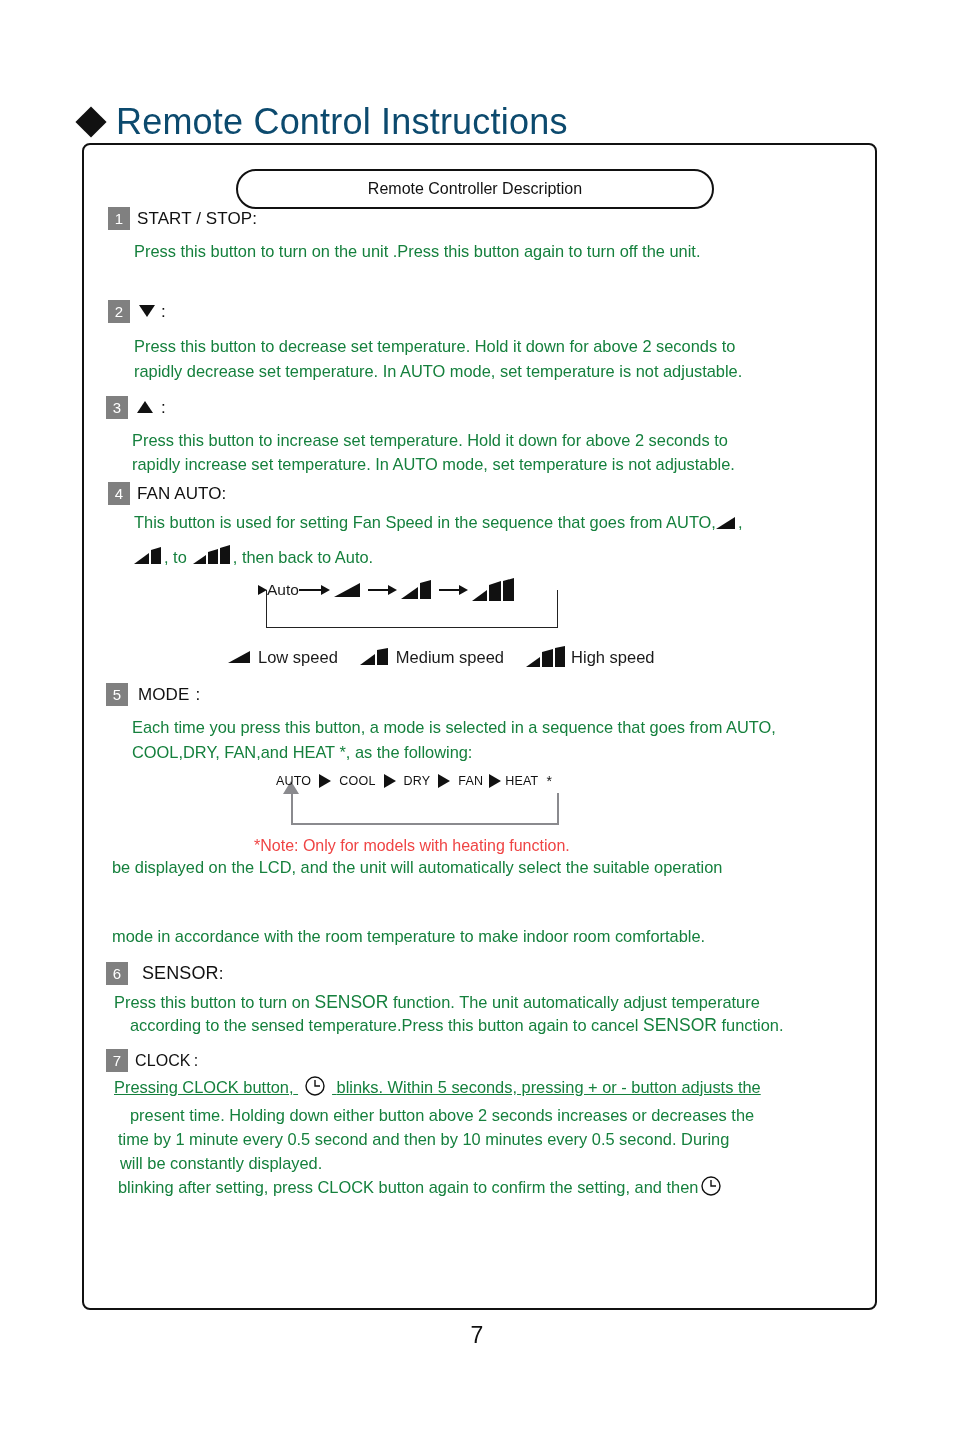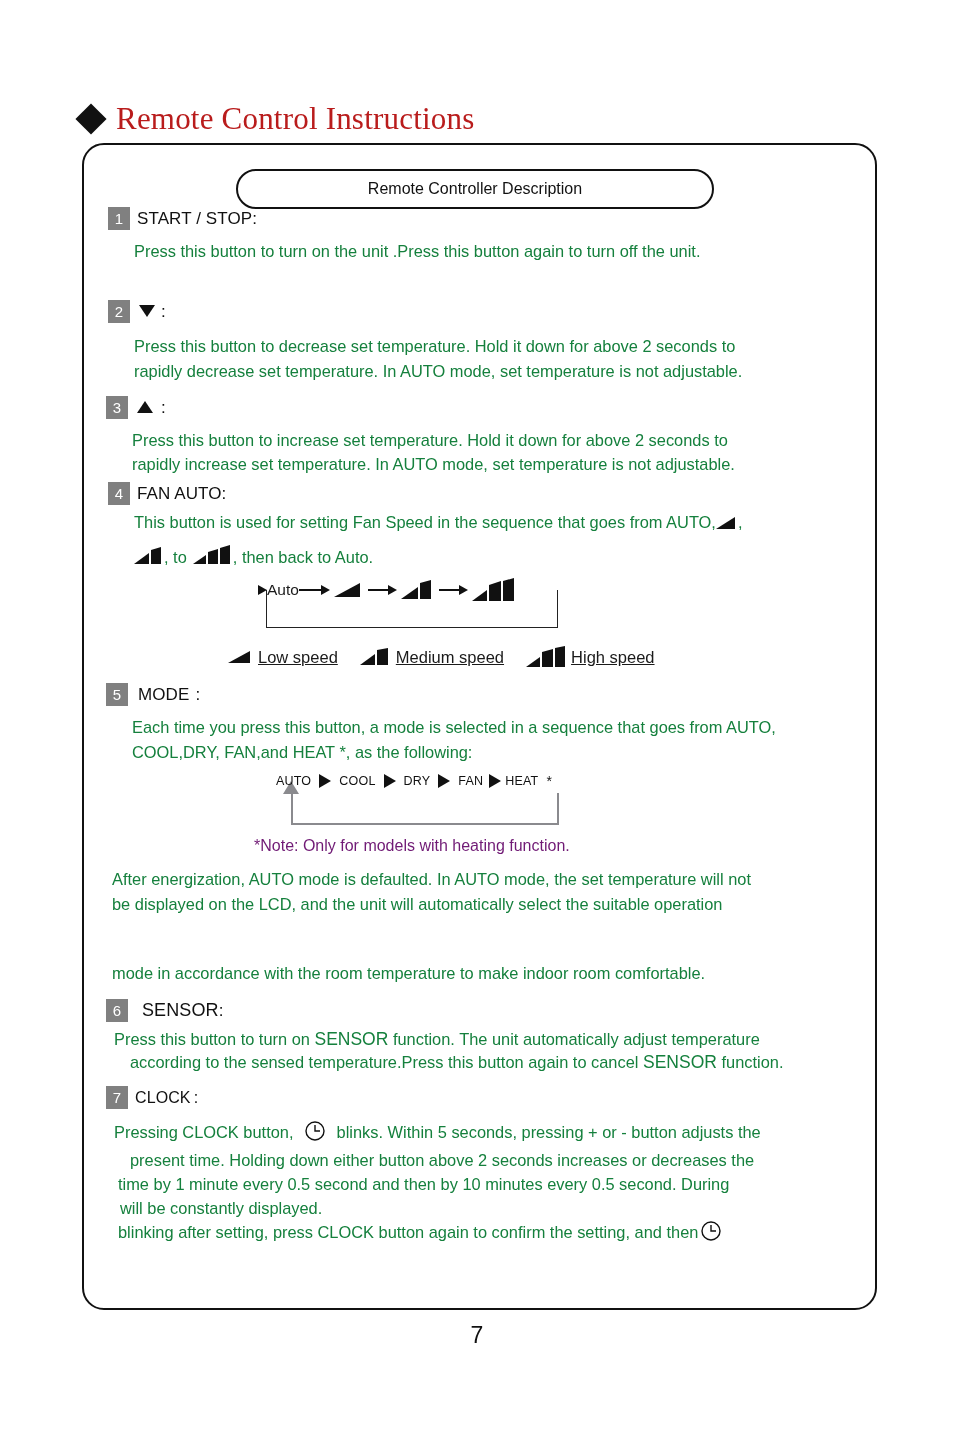--- a/index.html
+++ b/index.html
@@ -26,36 +26,35 @@
     gap: 14px;
   }
   .diamond {
     width: 22px;
     height: 22px;
     background: #111111;
     transform: rotate(45deg);
     flex: none;
   }
   .title-text {
-    font-size: 31px;
+    font-size: 36px;
     letter-spacing: 0.2px;
-    color: #b91c1c;
+    color: #0c4a6e;
     white-space: nowrap;
-    font-family: Liberation Serif, serif;
   }
 
   
   .panel {
     position: absolute;
     left: 82px;
     top: 143px;
     width: 795px;
     height: 1167px;
     border: 2px solid #111111;
-    border-radius: 22px;
+    border-radius: 8px;
     box-sizing: border-box;
   }
 
   
   .header-pill {
     position: absolute;
     left: 152px;
     top: 24px;
     width: 478px;
     height: 40px;
@@ -134,21 +133,21 @@
     position: absolute; left: 8px; top: 12px;
     width: 292px; height: 38px;
     border: 1.6px solid #222;
     border-top: none;
     box-sizing: border-box;
   }
   .fanseq-row { position: absolute; left: 0; top: 0; display: flex; align-items: center; }
 
   
   .legend-row { display:flex; align-items:center; margin-top: 6px; margin-left: 120px; font-size: 16.5px; }
-  .legend-row .item { display:flex; align-items:center;text-decoration:underline; }
+  .legend-row .item { display:flex; align-items:center; }
 
   
   .modeseq { position: relative; margin-left: 170px; margin-top: 8px; width: 330px; height: 60px; }
   .modeseq-row {
     position:absolute; left:0; top:0;
     display:flex; align-items:center; gap:8px;
     font-size: 12.5px; color:#111; letter-spacing:0.2px;
   }
   .mode-tri {
     display:inline-block; width:0;height:0;
@@ -163,21 +162,21 @@
     border-top: none;
     box-sizing: border-box;
   }
   .mode-loop-arrow {
     position:absolute; left: 7px; top: 8px;
     width:0;height:0;
     border-left:8px solid transparent;
     border-right:8px solid transparent;
     border-bottom:13px solid #8a8a8e;
   }
-  .note { font-size: 16px; margin-left: 148px; margin-top: 4px; color:#701a75; }
+  .note { font-size: 16px; margin-left: 148px; margin-top: 4px; color:#ef4444; }
 
   .clock { display:inline-block; vertical-align:-4px; }
 
   .page-num {
     position: absolute;
     left: 0; right: 0;
     top: 1322px;
     text-align: center;
     font-size: 23px;
     color: #111111;
@@ -337,21 +336,20 @@
           <span class="mode-tri"></span>
           <span>FAN</span>
           <span class="mode-tri" style="margin-left:-2px;"></span>
           <span style="margin-left:-4px;">HEAT</span>
           <span style="font-size:14px;">*</span>
         </div>
       </div>
 
       <div class="note">*Note: Only for models with heating function.</div>
 
-      <div class="body-text" style="margin-top:12px;margin-left:6px;">After energization, AUTO mode is  defaulted. In AUTO mode, the set temperature will not</div>
       <div class="body-text" style="margin-left:6px;">be displayed on the LCD, and the unit will automatically select the suitable operation</div>
       <div class="body-text" style="margin-left:6px;margin-top:44px;">mode in accordance with the room temperature to make indoor room comfortable.</div>
     </div>
 
     <div class="sec" style="margin-left:22px; margin-top:13px;">
       <div class="sec-head">
         <span class="badge">6</span>
         <span class="lbl" style="margin-left:7px;font-size:18px;">SENSOR</span>
         <span>:</span>
       </div>
@@ -366,21 +364,21 @@
         <span>function.</span>
       </div>
     </div>
 
     <div class="sec" style="margin-left:22px; margin-top:12px;">
       <div class="sec-head" style="font-size:16px;">
         <span class="badge">7</span>
         <span class="lbl">CLOCK</span>
         <span style="margin-left:3px;">:</span>
       </div>
-      <div class="body-text" style="margin-top:11px;margin-left:8px;line-height:24px;">
+      <div class="body-text" style="margin-top:3px;margin-left:8px;line-height:24px;text-decoration:underline;">
         <span>Pressing CLOCK button,</span>
         <span class="clock" style="margin:0 6px;"><svg width="22" height="22" viewBox="0 0 22 22">
               <circle cx="11" cy="11" r="9" fill="none" stroke="#111111" stroke-width="1.4"></circle>
               <path d="M11 5 L11 11 L16 11" fill="none" stroke="#111111" stroke-width="1.4"></path>
             </svg></span>
         <span>blinks. Within 5 seconds, pressing + or - button adjusts the</span>
       </div>
       <div class="body-text" style="margin-left:24px;line-height:24px;">present time. Holding down either button above 2 seconds increases or decreases the</div>
       <div class="body-text" style="margin-left:12px;line-height:24px;">time by 1 minute every 0.5 second and then by 10 minutes every 0.5 second. During</div>
       <div class="body-text" style="margin-left:14px;line-height:24px;">will be constantly displayed.</div>

